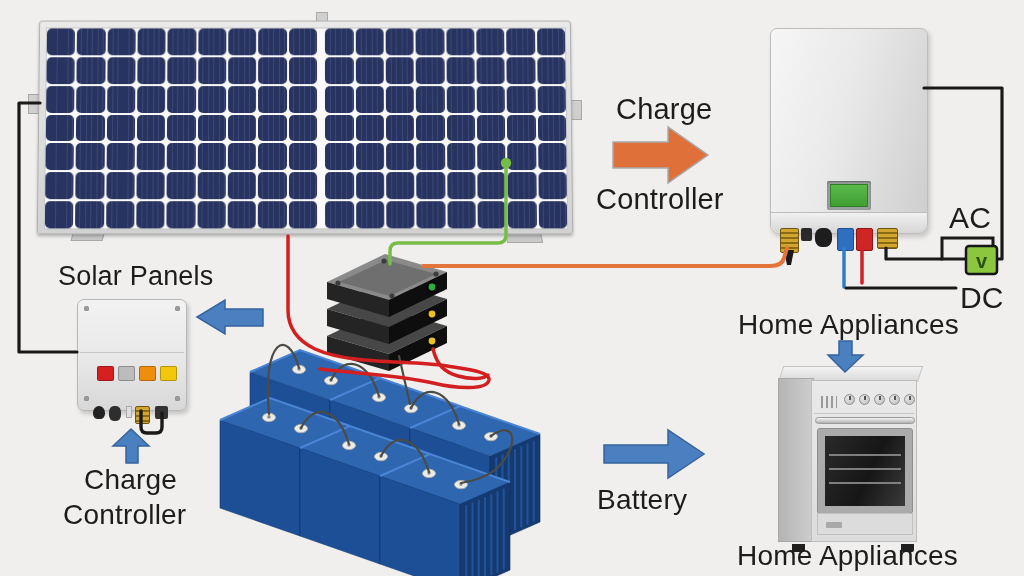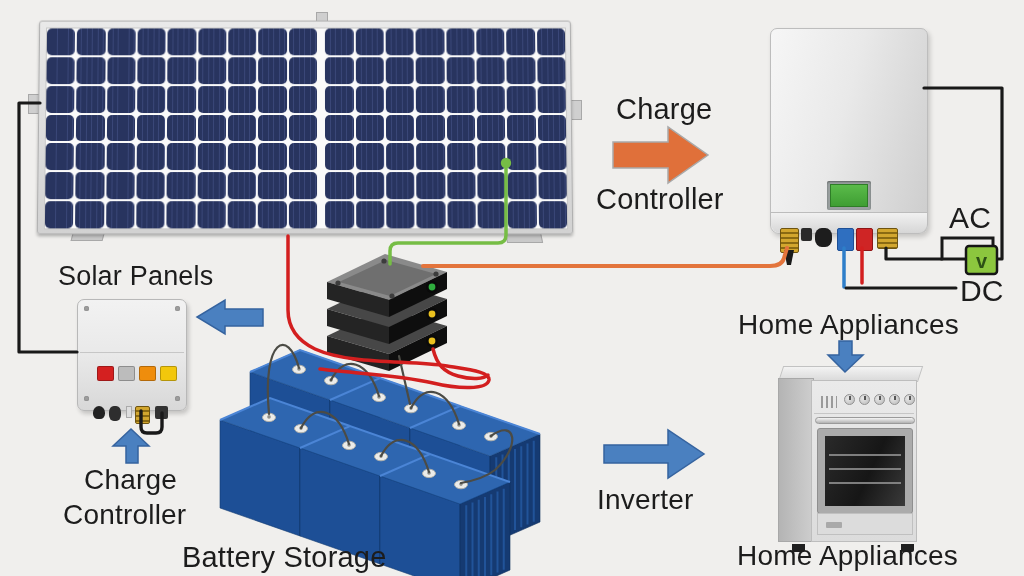--- a/index.html
+++ b/index.html
@@ -481,20 +481,19 @@
     <polygon class="arrow" points="126,463 126,446 113,446 131,429 149,446 138,446 138,463" fill="#4a80c0"></polygon>
     <polygon class="arrow" points="604,445 668,445 668,430 704,454 668,478 668,463 604,463" fill="#4a80c0"></polygon>
     <polygon class="arrow" points="839,341 852,341 852,355 863,355 845,372 828,355 839,355" fill="#4a80c0"></polygon>
   </svg>
 
   <div class="label" style="left:58px;top:261px;font-size:27px;">Solar Panels</div>
   <div class="label" style="left:616px;top:93px;font-size:29px;">Charge</div>
   <div class="label" style="left:596px;top:183px;font-size:29px;">Controller</div>
   <div class="label" style="left:84px;top:464px;font-size:28px;">Charge</div>
   <div class="label" style="left:63px;top:499px;font-size:28px;">Controller</div>
-  <div class="label" style="left:182px;top:541px;font-size:29px;">Battery Storage</div>
-  <div class="label" style="left:597px;top:484px;font-size:28px;">Inverter</div>
+  <div class="label" style="left:597px;top:484px;font-size:28px;">Battery</div>
   <div class="label" style="left:738px;top:309px;font-size:28px;">Home Appliances</div>
   <div class="label" style="left:737px;top:540px;font-size:28px;">Home Appliances</div>
   <div class="label" style="left:949px;top:201px;font-size:30px;">AC</div>
-  <div class="label" style="left:960px;top:274px;font-size:30px;">DC</div>
+  <div class="label" style="left:960px;top:281px;font-size:30px;">DC</div>
 
 </div>
 
 </body></html>

